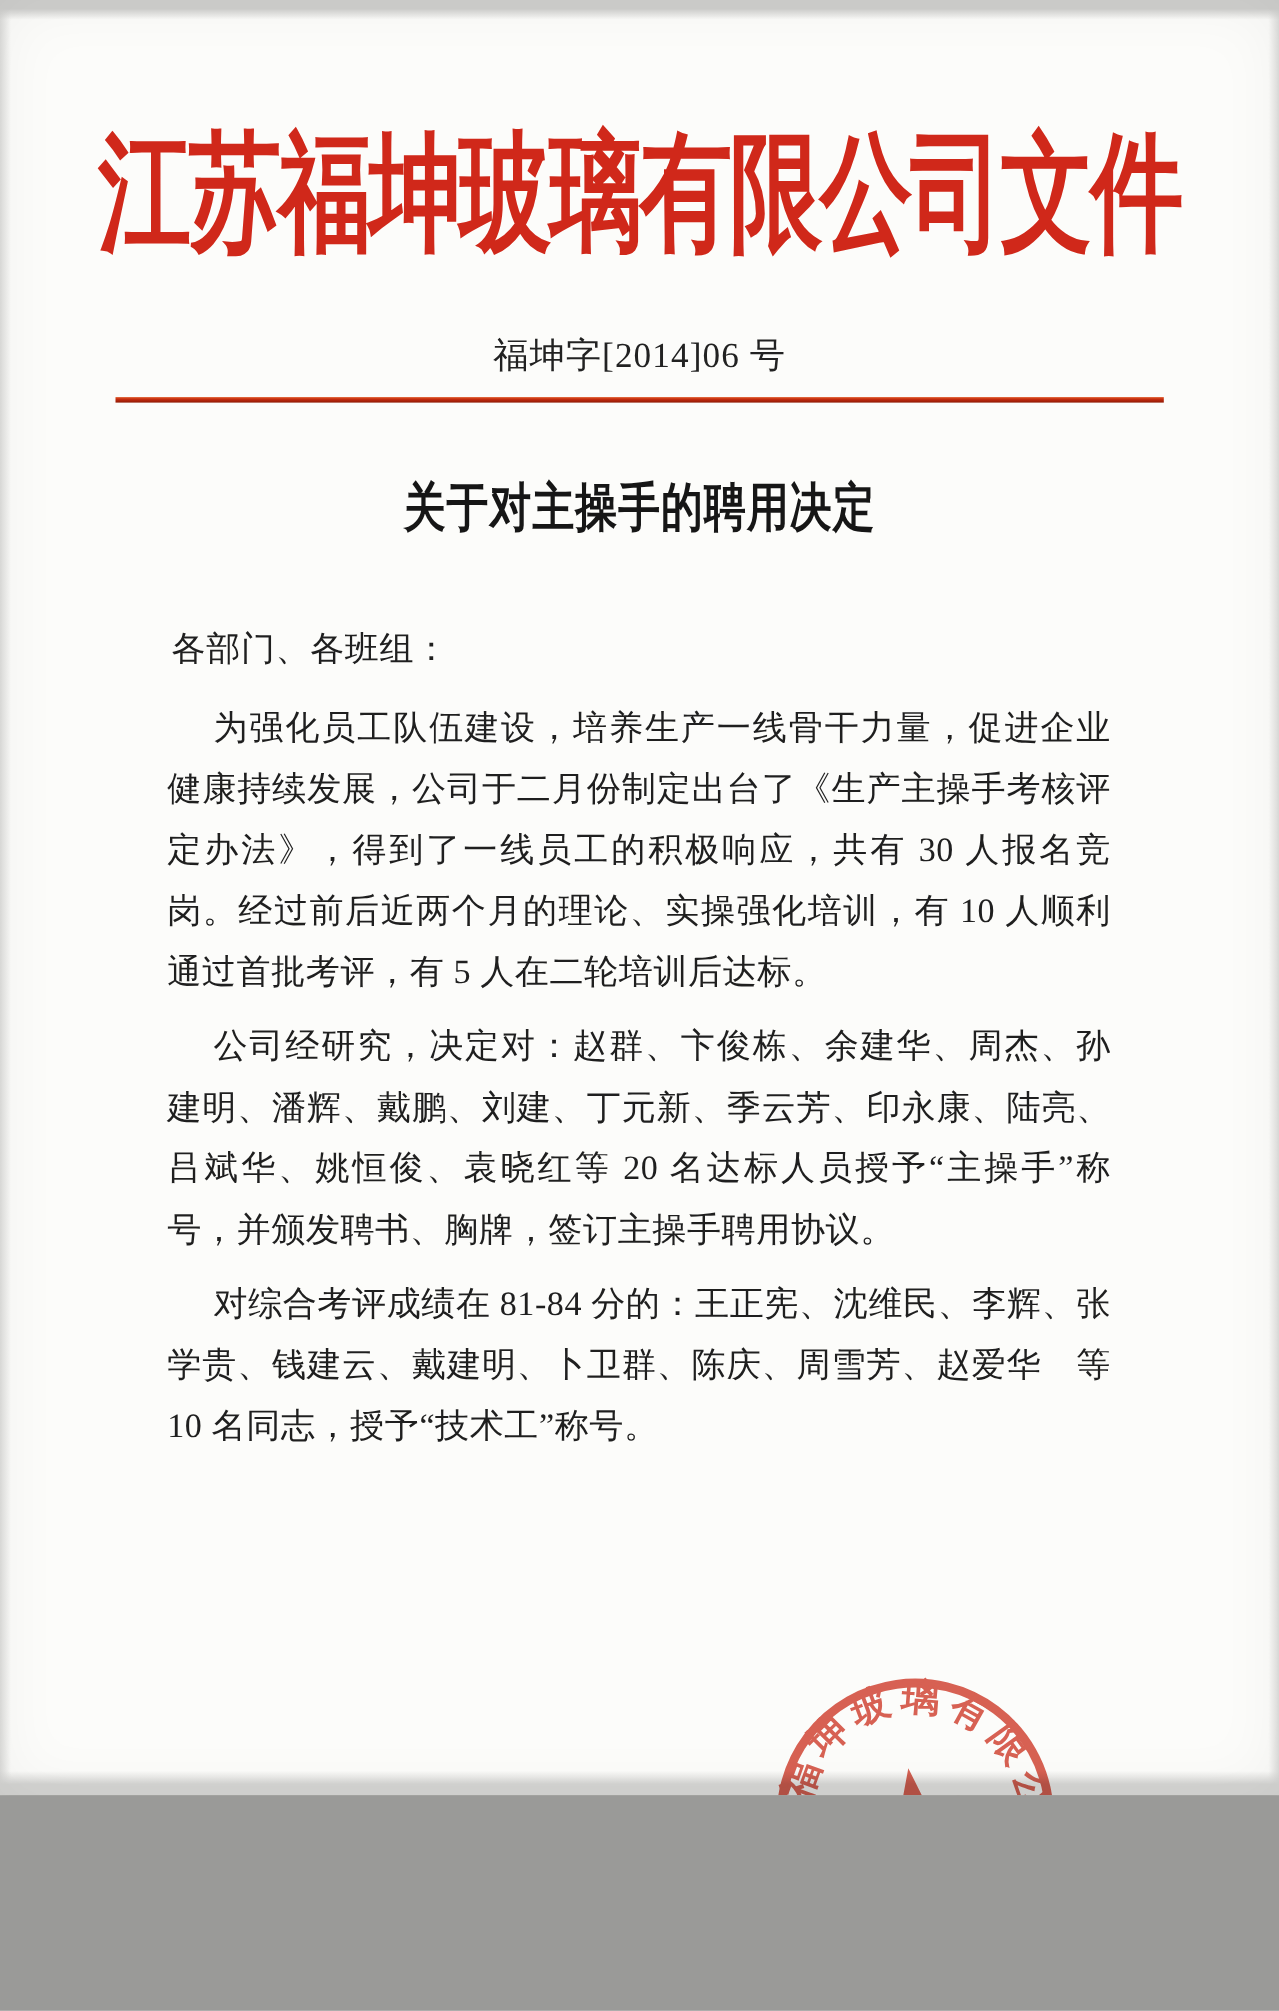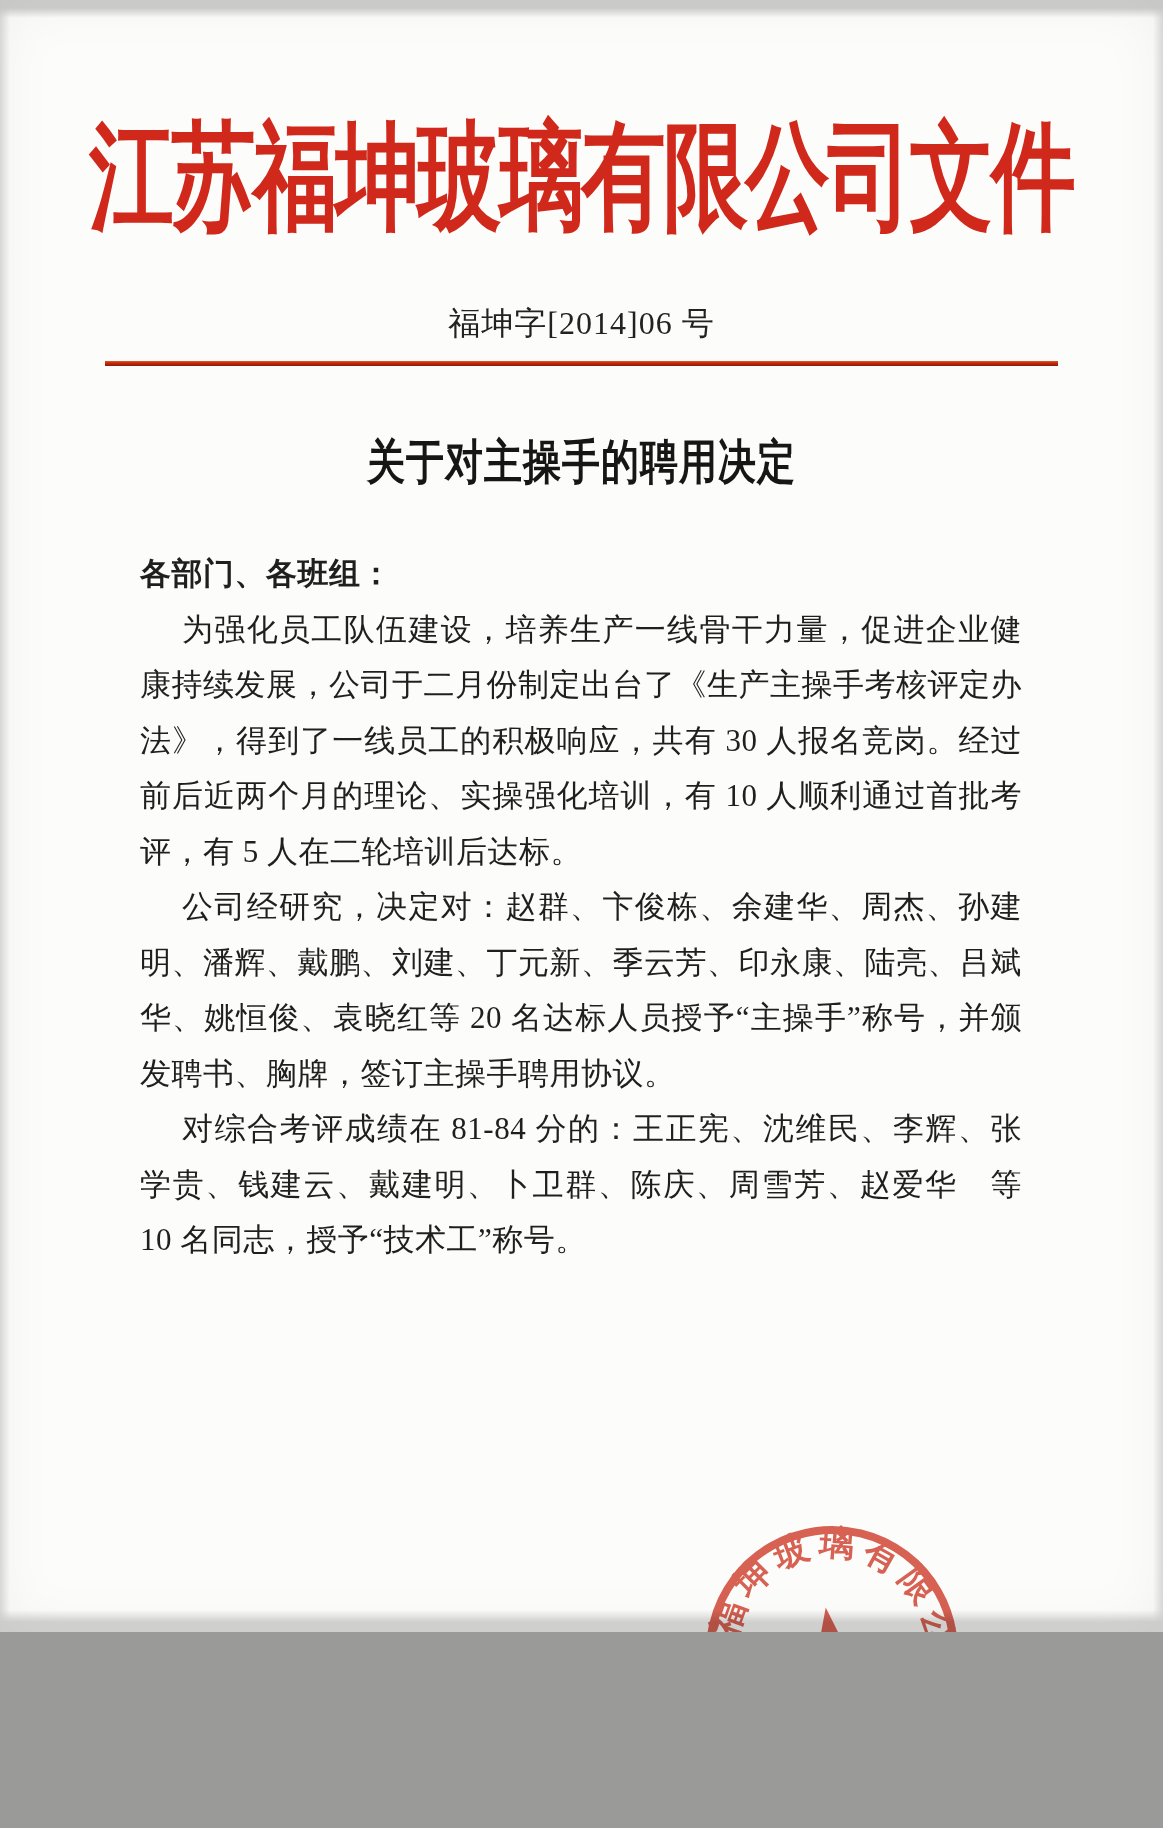--- a/index.html
+++ b/index.html
@@ -56,22 +56,22 @@
     letter-spacing:1px;
     transform:scaleY(1.25);
     color:#161616;
   }
   .body-block{
     position:absolute;top:546px;left:140px;width:882px;
     font-size:31px;line-height:55.5px;
     text-align:justify;
     letter-spacing:0.5px;
   }
-  .salutation{margin:0;font-weight:bold;}
-  .body-block p{margin:0;text-indent:42px;}
+  .salutation{margin:16px;}
+  .body-block p{margin:12px;text-indent:42px;}
   .issue-date{
     position:absolute;top:1652px;left:642px;width:360px;
     text-align:center;
     font-size:26px;line-height:40px;
     letter-spacing:-1px;
     color:#242424;
     white-space:nowrap;
   }
   .seal-wrap{
     position:absolute;left:697px;top:1517px;width:270px;height:270px;

